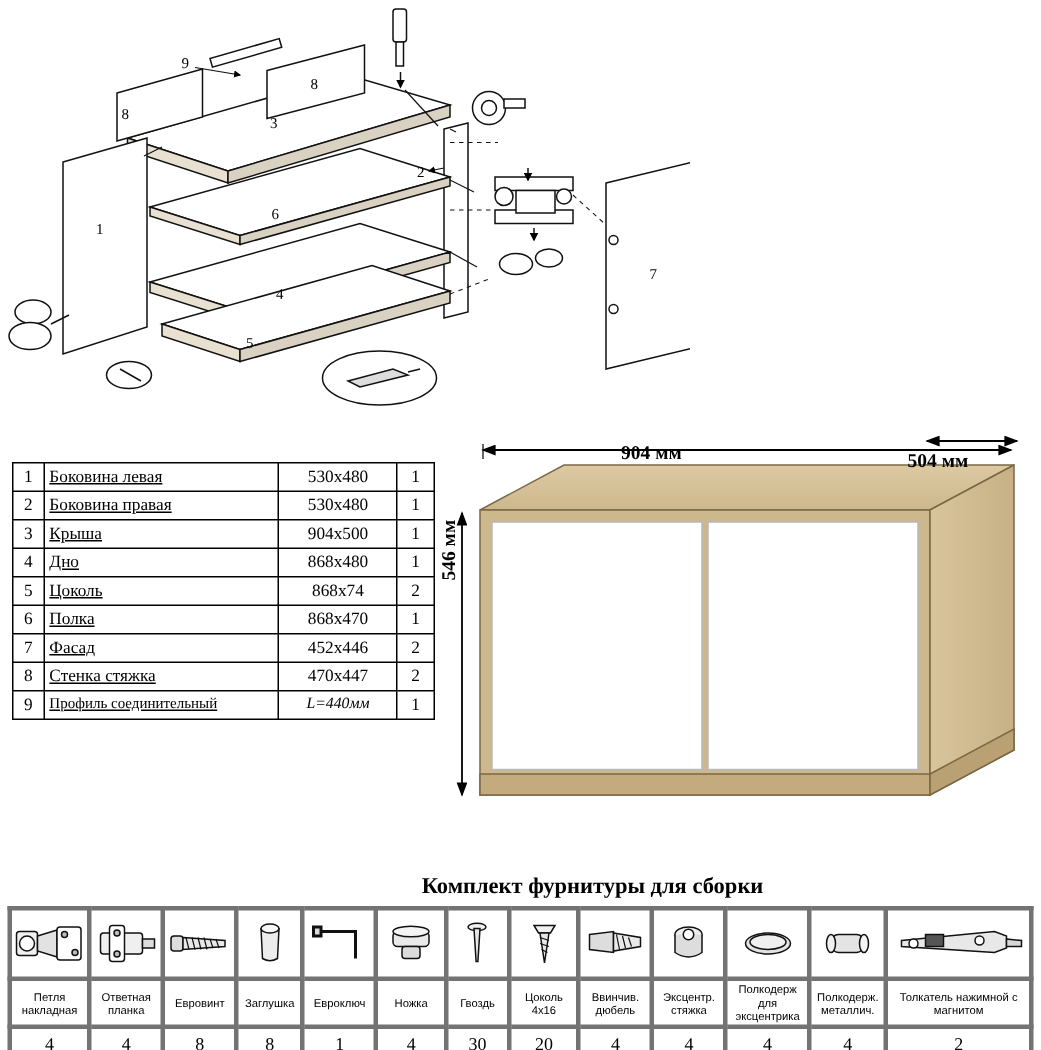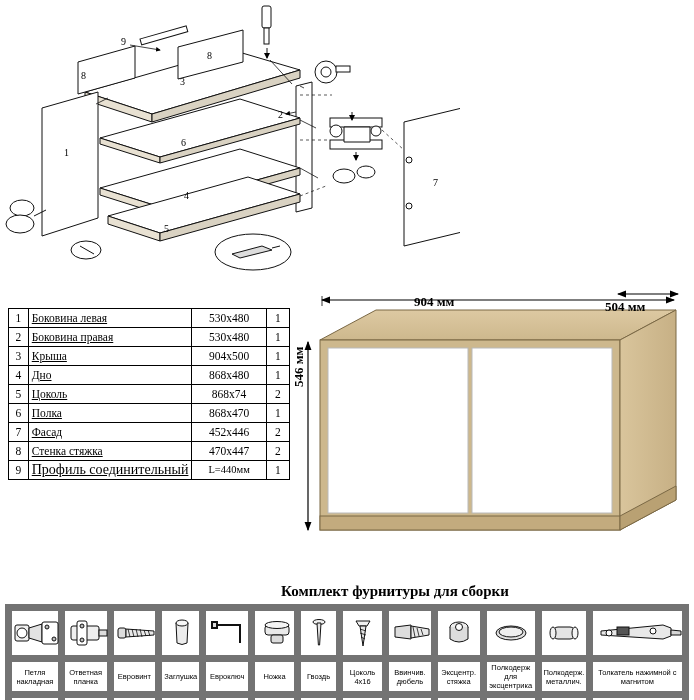--- a/index.html
+++ b/index.html
@@ -27,22 +27,22 @@
     border:1px solid #000;
     padding:1px 3px;
     height:16px;
     line-height:14px;
     white-space:nowrap;
   }
   .parts-table td.num{width:14px;text-align:center;}
   .parts-table td.name{width:150px;text-align:left;text-decoration:underline;}
   .parts-table td.size{width:72px;text-align:center;}
   .parts-table td.qty{width:18px;text-align:center;}
-  .parts-table tr:last-child td.name{font-size:14px;margin-left:36px;}
-  .parts-table tr:last-child td.size{font-size:10.5px;}
+  .parts-table tr:last-child td.name{font-size:10px;margin-left:36px;}
+  .parts-table tr:last-child td.size{font-size:10.5px;font-style:italic;}
 
   
   .cabinet-view{position:absolute;left:300px;top:288px;width:390px;height:270px;}
 
   .dim-label{
     position:absolute;font-weight:bold;font-size:13px;
     font-family:"Liberation Serif", serif;
   }
   #dim-width-label{left:414px;top:294px;}
   #dim-depth-label{left:605px;top:299px;}
@@ -57,21 +57,21 @@
     position:absolute;left:0;top:583px;width:694px;text-align:center;
     font-size:15px;font-weight:bold;margin-left:48px;
   }
   .hw-table{
     position:absolute;left:5px;top:604px;width:684px;
     border-collapse:collapse;
     font-size:8px;
     font-family:"Liberation Sans", sans-serif;
     table-layout:fixed;
   }
-  .hw-table td{border:7px solid #737373;text-align:center;vertical-align:middle;}
+  .hw-table td{border:3px solid #737373;text-align:center;vertical-align:middle;}
   .hw-table tr.icons td{height:44px;padding:0;}
   .hw-table tr.names td{height:22px;line-height:9px;padding:1px 1px;font-size:7.5px;}
   .hw-table tr.counts td{height:18px;font-size:12px;font-family:"Liberation Serif",serif;}
   .hw-icon{display:block;margin:0 auto;}
 </style>
 </head>
 <body>
 
 <div class="root">
 

